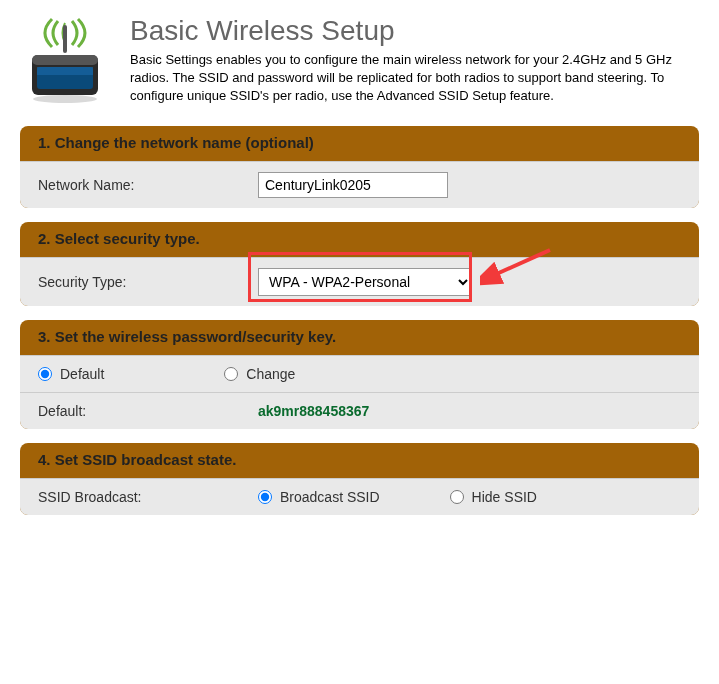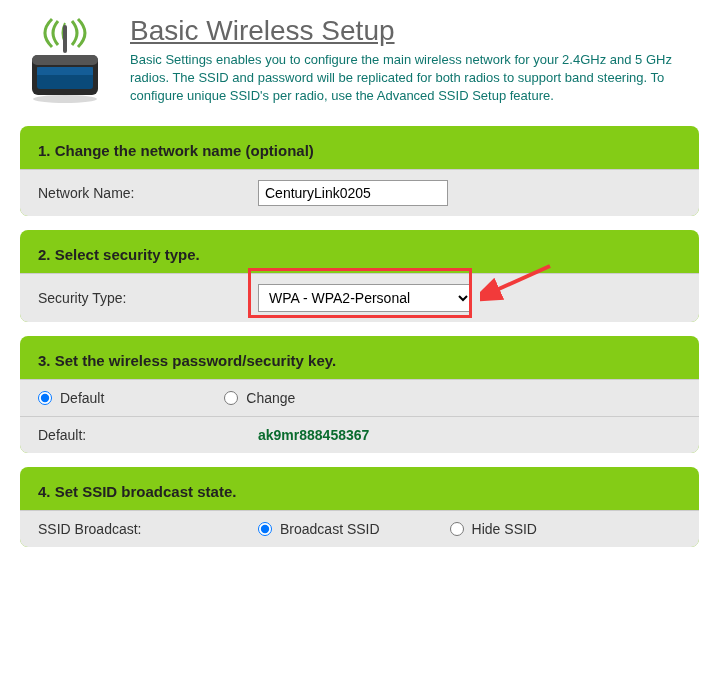--- a/index.html
+++ b/index.html
@@ -21,32 +21,31 @@
     height: 90px;
     position: relative;
   }
   .router-icon svg { width: 100%; height: 100%; }
   .header-text { flex: 1; }
   .header-title {
     font-size: 28px;
     color: #666;
     font-weight: 400;
     margin: 0 0 4px 0;
-    text-decoration: underline;
   }
   .header-desc {
     font-size: 13px;
-    color: #0f766e;
+    color: #000000;
     line-height: 1.4;
     margin: 0;
   }
   .section {
-    background: #84cc16;
+    background: #a16207;
     border-radius: 8px;
-    padding: 16px 0 0 0;
+    padding: 8px 0 0 0;
     margin-bottom: 14px;
   }
   .section-title {
     font-weight: bold;
     font-size: 15px;
     padding: 0 18px 10px 18px;
     color: #222;
   }
   .field-row {
     background: #e9e9e9;

